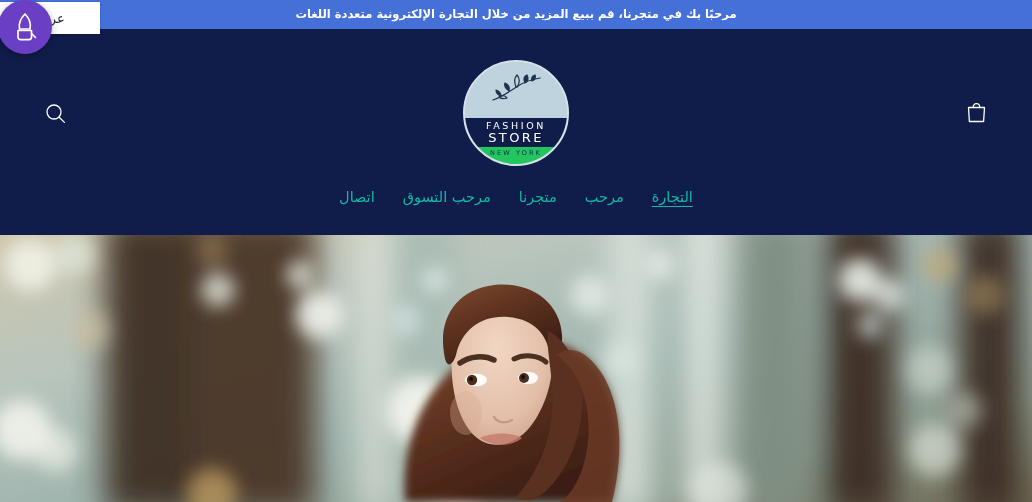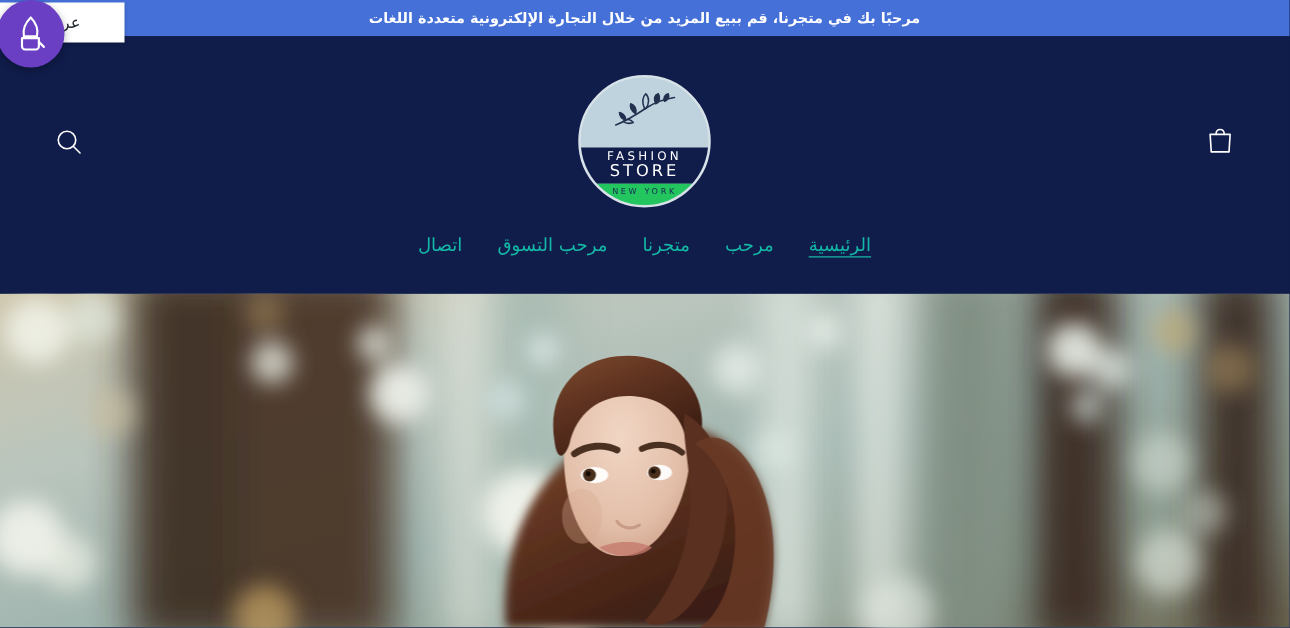--- a/index.html
+++ b/index.html
@@ -178,21 +178,21 @@
       <div class="logo-mid">
         <span class="logo-fashion">FASHION</span>
         <span class="logo-store">STORE</span>
       </div>
       <div class="logo-bot">
         <span class="logo-ny">NEW YORK</span>
       </div>
     </div>
 
     <nav class="nav">
-      <a class="nav-item active">الرئيسية</a>
+      <a class="nav-item active">التجارة</a>
       <a class="nav-item">مرحب</a>
       <a class="nav-item">متجرنا</a>
       <a class="nav-item">مرحب التسوق</a>
       <a class="nav-item">اتصال</a>
     </nav>
   </div>
 
   <div class="hero">
     <svg class="hero-photo" viewBox="0 0 1032 267" preserveAspectRatio="xMidYMid slice">
       <defs>

